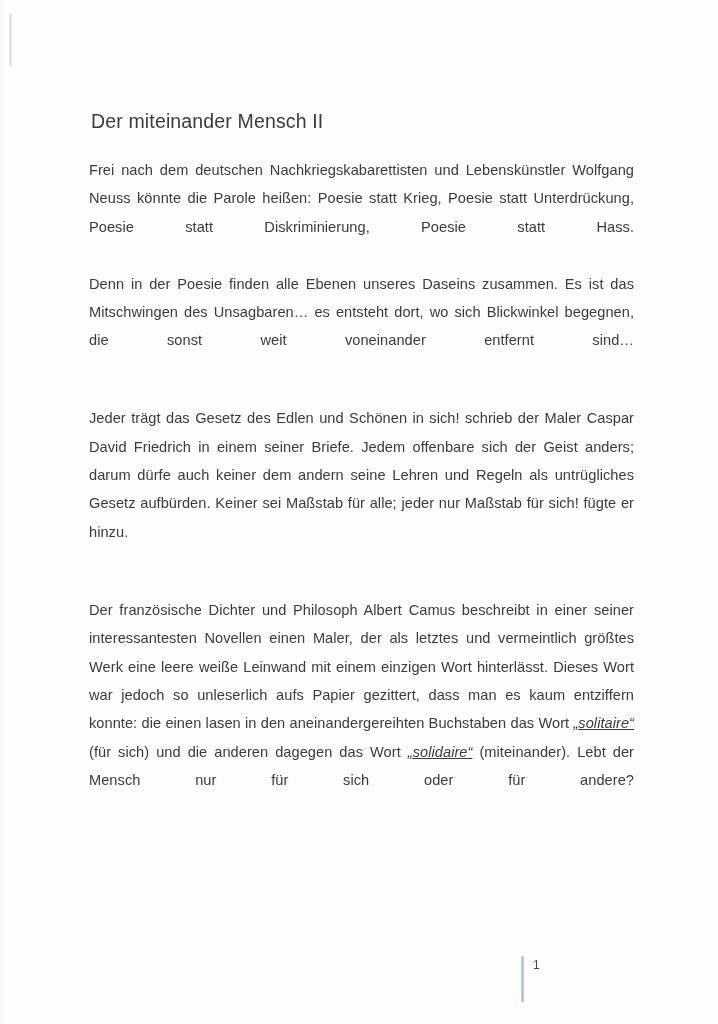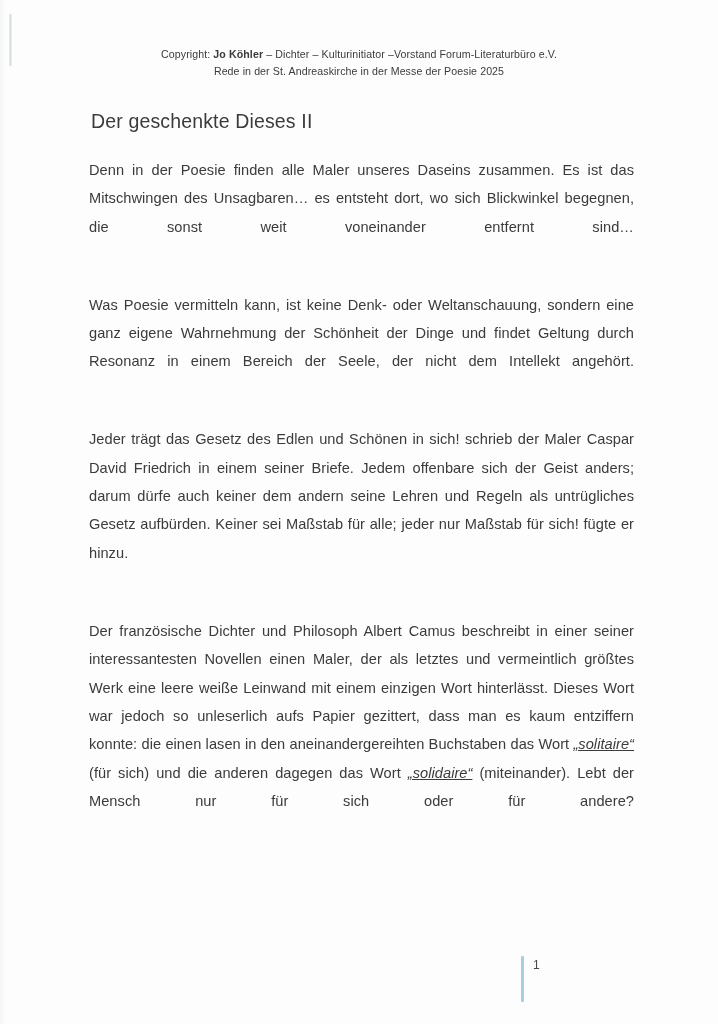--- a/index.html
+++ b/index.html
@@ -133,32 +133,28 @@
   }
 </style>
 </head>
 <body>
 
 <div class="page">
 
   <div class="scan-artifact-2"></div>
   <div class="scan-artifact"></div>
 
-  <div class="doc-header">
-    <span class="hdr-line"><span>Copyright: </span><span class="author">Jo Köhler</span><span> – Dichter – Kulturinitiator –Vorstand Forum-Literaturbüro e.V.</span></span>
-    <span class="hdr-line">Rede in der St. Andreaskirche in der Messe der Poesie 2025</span>
-  </div>
 
   <div class="content">
 
-    <h1 class="doc-title">Der geschenkte Dieses II</h1>
+    <h1 class="doc-title">Der miteinander Mensch II</h1>
 
-    <p class="para">Denn in der Poesie finden alle Maler unseres Daseins zusammen. Es ist das Mitschwingen des Unsagbaren… es entsteht dort, wo sich Blickwinkel begegnen, die sonst weit voneinander entfernt sind…</p>
+    <p class="para tight">Frei nach dem deutschen Nachkriegskabarettisten und Lebenskünstler Wolfgang Neuss könnte die Parole heißen: Poesie statt Krieg, Poesie statt Unterdrückung, Poesie statt Diskriminierung, Poesie statt Hass.</p>
+    <p class="para">Denn in der Poesie finden alle Ebenen unseres Daseins zusammen. Es ist das Mitschwingen des Unsagbaren… es entsteht dort, wo sich Blickwinkel begegnen, die sonst weit voneinander entfernt sind…</p>
 
-    <p class="para">Was Poesie vermitteln kann, ist keine Denk- oder Weltanschauung, sondern eine ganz eigene Wahrnehmung der Schönheit der Dinge und findet Geltung durch Resonanz in einem Bereich der Seele, der nicht dem Intellekt angehört.</p>
 
     <p class="para">Jeder trägt das Gesetz des Edlen und Schönen in sich! schrieb der Maler Caspar David Friedrich in einem seiner Briefe. Jedem offenbare sich der Geist anders; darum dürfe auch keiner dem andern seine Lehren und Regeln als untrügliches Gesetz aufbürden. Keiner sei Maßstab für alle; jeder nur Maßstab für sich! fügte er hinzu.</p>
 
 
     <p class="para"><span>Der französische Dichter und Philosoph Albert Camus beschreibt in einer seiner interessantesten Novellen einen Maler, der als letztes und vermeintlich größtes Werk eine leere weiße Leinwand mit einem einzigen Wort hinterlässt. Dieses Wort war jedoch so unleserlich aufs Papier gezittert, dass man es kaum entziffern konnte: die einen lasen in den aneinandergereihten Buchstaben das Wort </span><span class="it">„solitaire“</span><span> (für sich) und die anderen dagegen das Wort </span><span class="it">„solidaire“</span><span> (miteinander). Lebt der Mensch nur für sich oder für andere?</span></p>
 
   </div>
 
   <div class="footer"></div>
 

